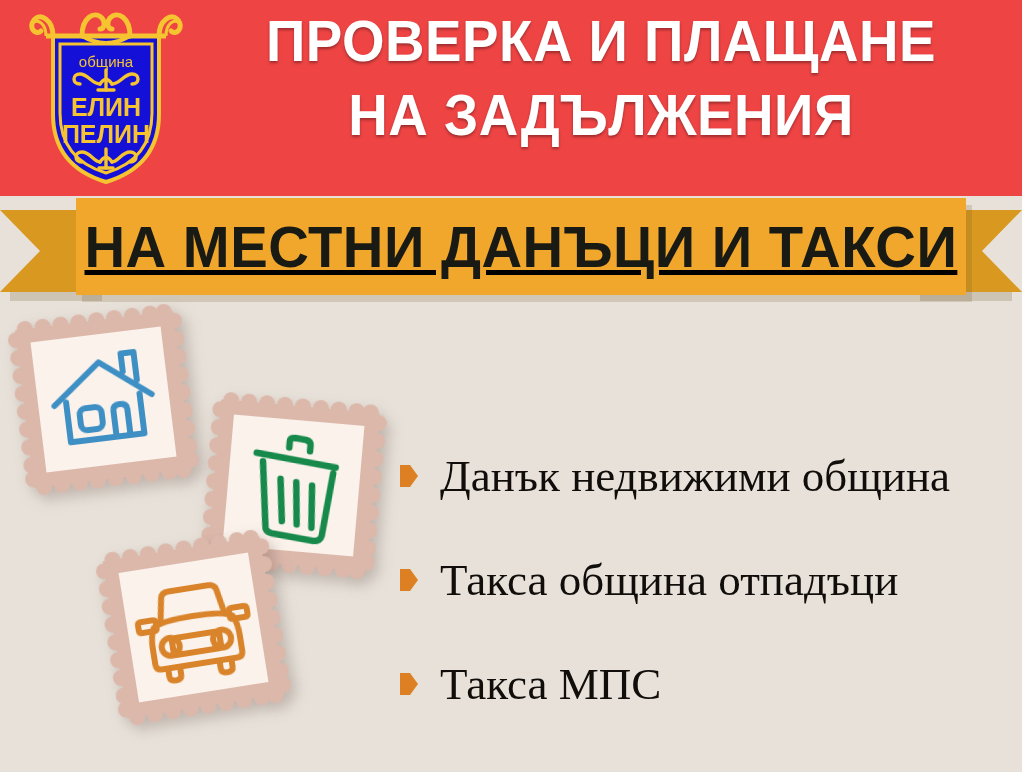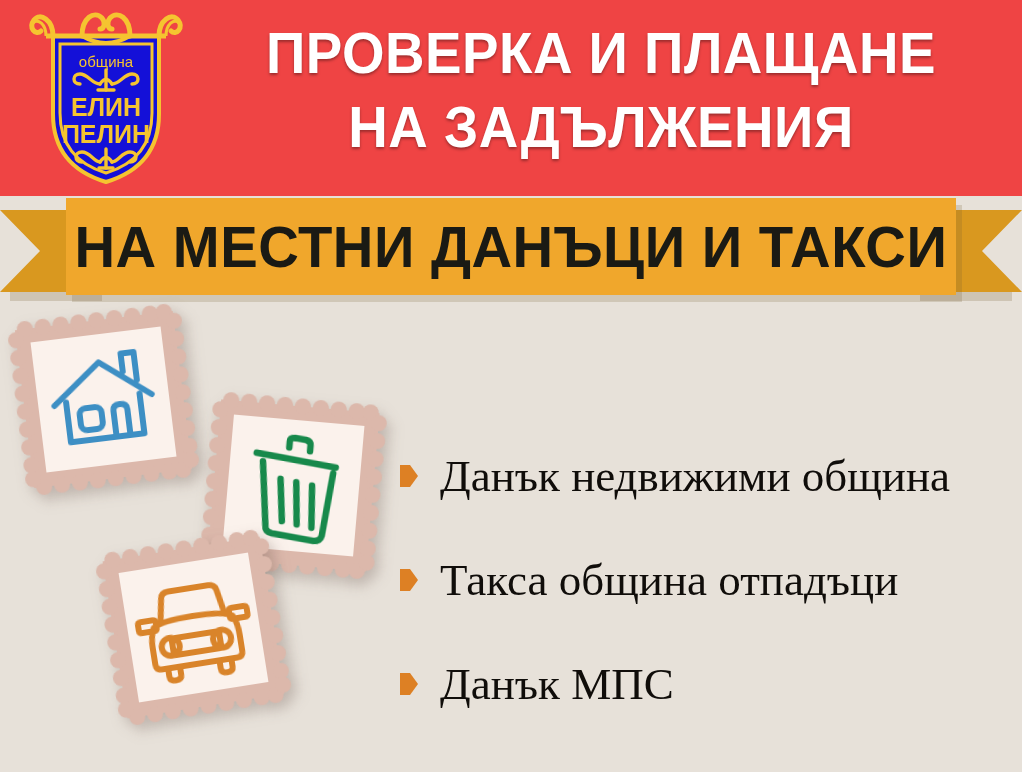--- a/index.html
+++ b/index.html
@@ -41,21 +41,21 @@
     left: 20px;
     top: 6px;
     width: 172px;
     height: 182px;
   }
 
   
   .title-block {
     position: absolute;
     left: 196px;
-    top: 16px;
+    top: 4px;
     width: 810px;
     text-align: center;
     color: #ffffff;
   }
   .title-line {
     font-family: "Liberation Sans", sans-serif;
     font-weight: bold;
     font-size: 57px;
     line-height: 74px;
     letter-spacing: 0.5px;
@@ -92,29 +92,30 @@
     position: absolute;
     top: 96px;
     height: 9px;
     background: rgba(120, 96, 50, 0.22);
   }
   .ribbon-tail-shadow.left { left: 10px; width: 92px; }
   .ribbon-tail-shadow.right { right: 10px; width: 92px; }
 
   .ribbon-main {
     position: absolute;
-    left: 66px;
+    left: 76px;
     top: 2px;
     width: 890px;
     height: 97px;
     background: #f0a72c;
     box-shadow: 6px 7px 0 rgba(120, 96, 50, 0.20);
     display: flex;
     align-items: center;
     justify-content: center;
+    text-decoration: underline;
   }
   .ribbon-text {
     font-family: "Liberation Sans", sans-serif;
     font-weight: bold;
     font-size: 58px;
     line-height: 58px;
     color: #1a1a14;
     letter-spacing: 0.5px;
     white-space: nowrap;
     transform: scaleX(0.97);
@@ -403,17 +404,17 @@
     <div class="list-item">
       <span class="bullet"></span>
       <span class="list-label">Данък недвижими община</span>
     </div>
     <div class="list-item">
       <span class="bullet"></span>
       <span class="list-label">Такса община отпадъци</span>
     </div>
     <div class="list-item">
       <span class="bullet"></span>
-      <span class="list-label">Данък МПС</span>
+      <span class="list-label">Такса МПС</span>
     </div>
   </div>
 
 </div>
 
 </body></html>

